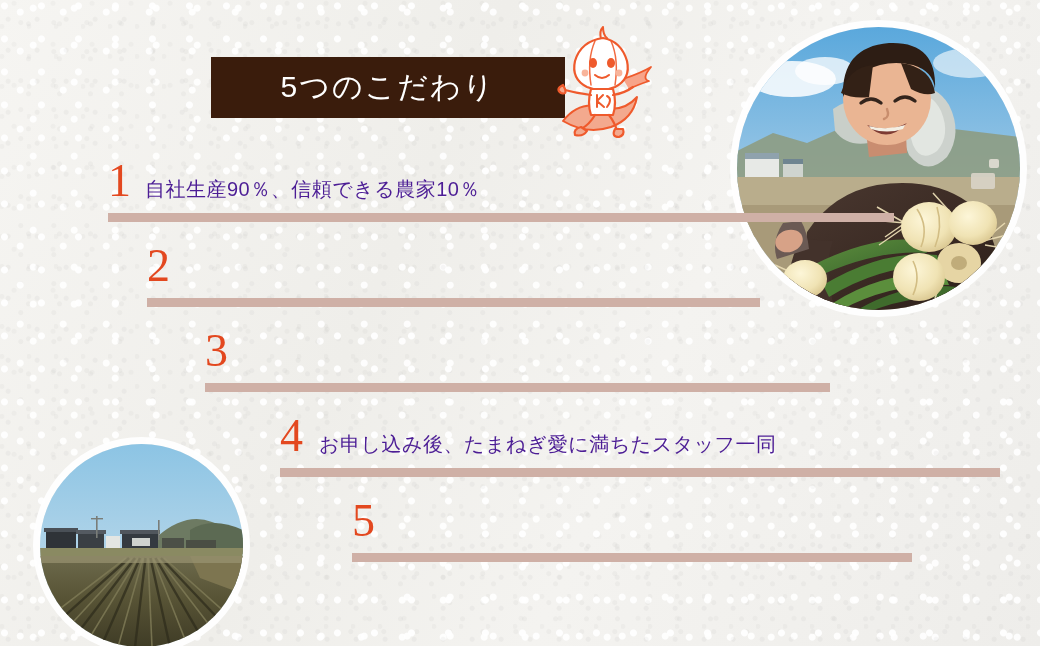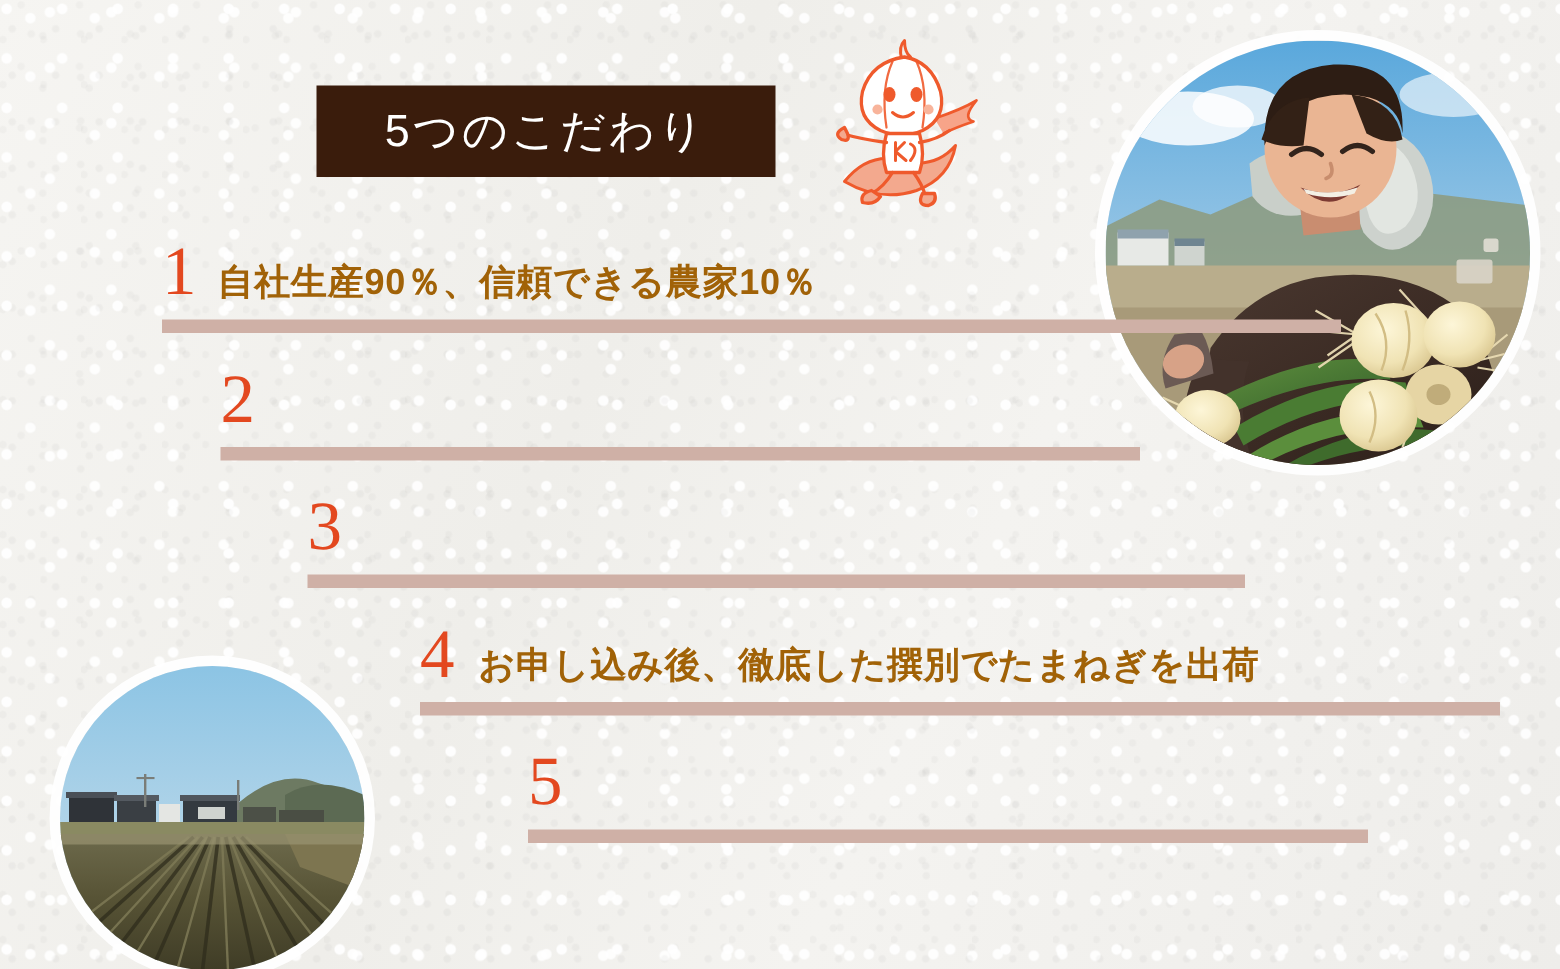--- a/index.html
+++ b/index.html
@@ -20,21 +20,21 @@
       radial-gradient(circle at 81% 22%, rgba(255,255,255,.9) 0 3px, rgba(0,0,0,0) 4px),
       radial-gradient(circle at 92% 68%, rgba(0,0,0,.026) 0 2px, rgba(0,0,0,0) 3px),
       radial-gradient(circle at 7% 88%, rgba(0,0,0,.025) 0 2px, rgba(0,0,0,0) 3px),
       radial-gradient(circle at 36% 8%, rgba(0,0,0,.022) 0 2px, rgba(0,0,0,0) 3px),
       linear-gradient(115deg, #f6f5f2 0%, #efeeea 38%, #f4f3f0 62%, #eeedea 100%);
     background-size:37px 33px,29px 31px,43px 39px,33px 29px,41px 37px,31px 35px,27px 30px,39px 41px,100% 100%;
     pointer-events:none;
   }
   
   #title-banner{
-    position:absolute;left:211px;top:57px;width:306px;height:61px;
+    position:absolute;left:211px;top:57px;width:354px;height:61px;
     background:#3a1c0c;
     display:flex;align-items:center;justify-content:center;
     z-index:4;
   }
   #title-banner .banner-text{
     color:#ffffff;font-size:30px;letter-spacing:2px;font-weight:500;
     white-space:nowrap;
   }
   
   #onion-mascot{
@@ -52,21 +52,21 @@
   
   #feature-list{position:absolute;inset:0;z-index:5;}
   .feature-row{position:absolute;}
   .feature-line{display:flex;align-items:baseline;white-space:nowrap;}
   .feature-num{
     font-family:"Liberation Serif","DejaVu Serif",serif;
     color:#e3481f;font-size:46px;line-height:1;font-weight:400;
     margin-right:14px;
   }
   .feature-text{
-    color:#a16207;font-size:24px;line-height:1.1;letter-spacing:.5px;font-weight:bold;
+    color:#4c1d95;font-size:20px;line-height:1.1;letter-spacing:.5px;
   }
   .feature-rule{
     height:9px;background:#cfb0a6;margin-top:9px;
   }
   
   #row-1{left:108px;top:158px;}
   #row-1 .feature-rule{width:786px;}
   #row-2{left:147px;top:243px;}
   #row-2 .feature-rule{width:613px;}
   #row-3{left:205px;top:328px;}
@@ -310,21 +310,21 @@
   <div class="feature-row" id="row-3">
     <div class="feature-line">
       <span class="feature-num">3</span>
     </div>
     <div class="feature-rule"></div>
   </div>
 
   <div class="feature-row" id="row-4">
     <div class="feature-line">
       <span class="feature-num">4</span>
-      <span class="feature-text">お申し込み後、徹底した撰別でたまねぎを出荷</span>
+      <span class="feature-text">お申し込み後、たまねぎ愛に満ちたスタッフ一同</span>
     </div>
     <div class="feature-rule"></div>
   </div>
 
   <div class="feature-row" id="row-5">
     <div class="feature-line">
       <span class="feature-num">5</span>
     </div>
     <div class="feature-rule"></div>
   </div>

